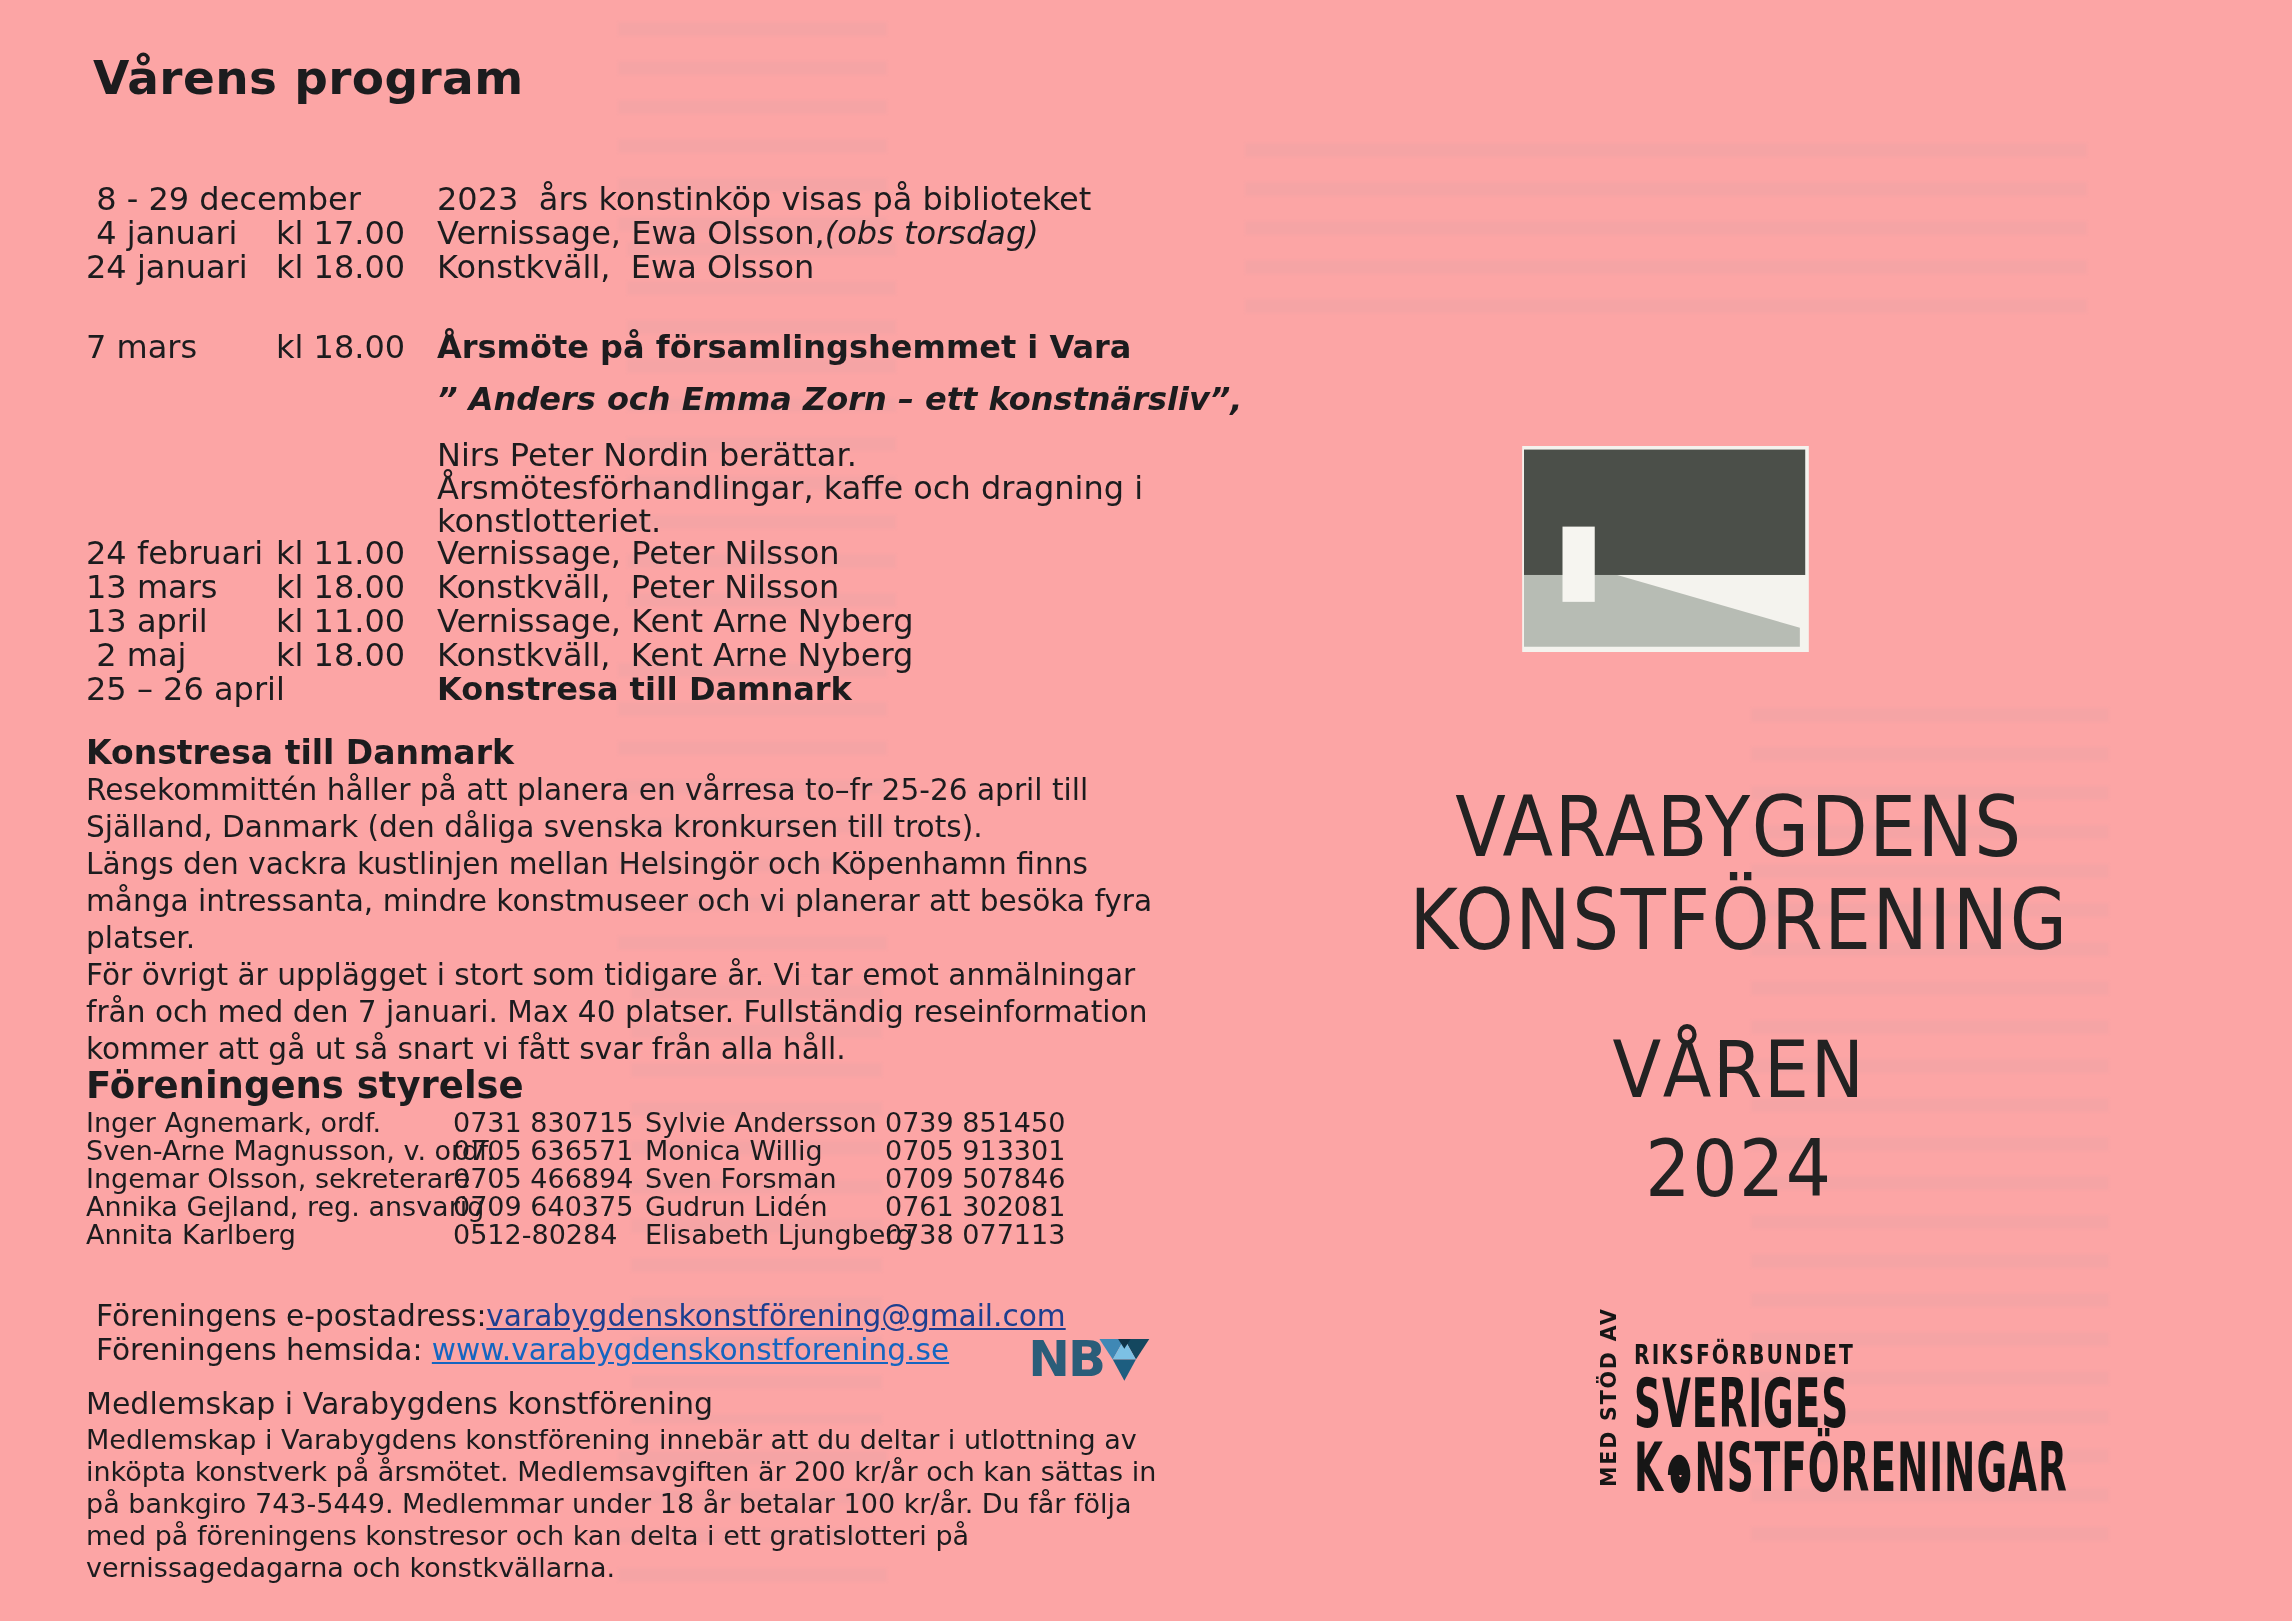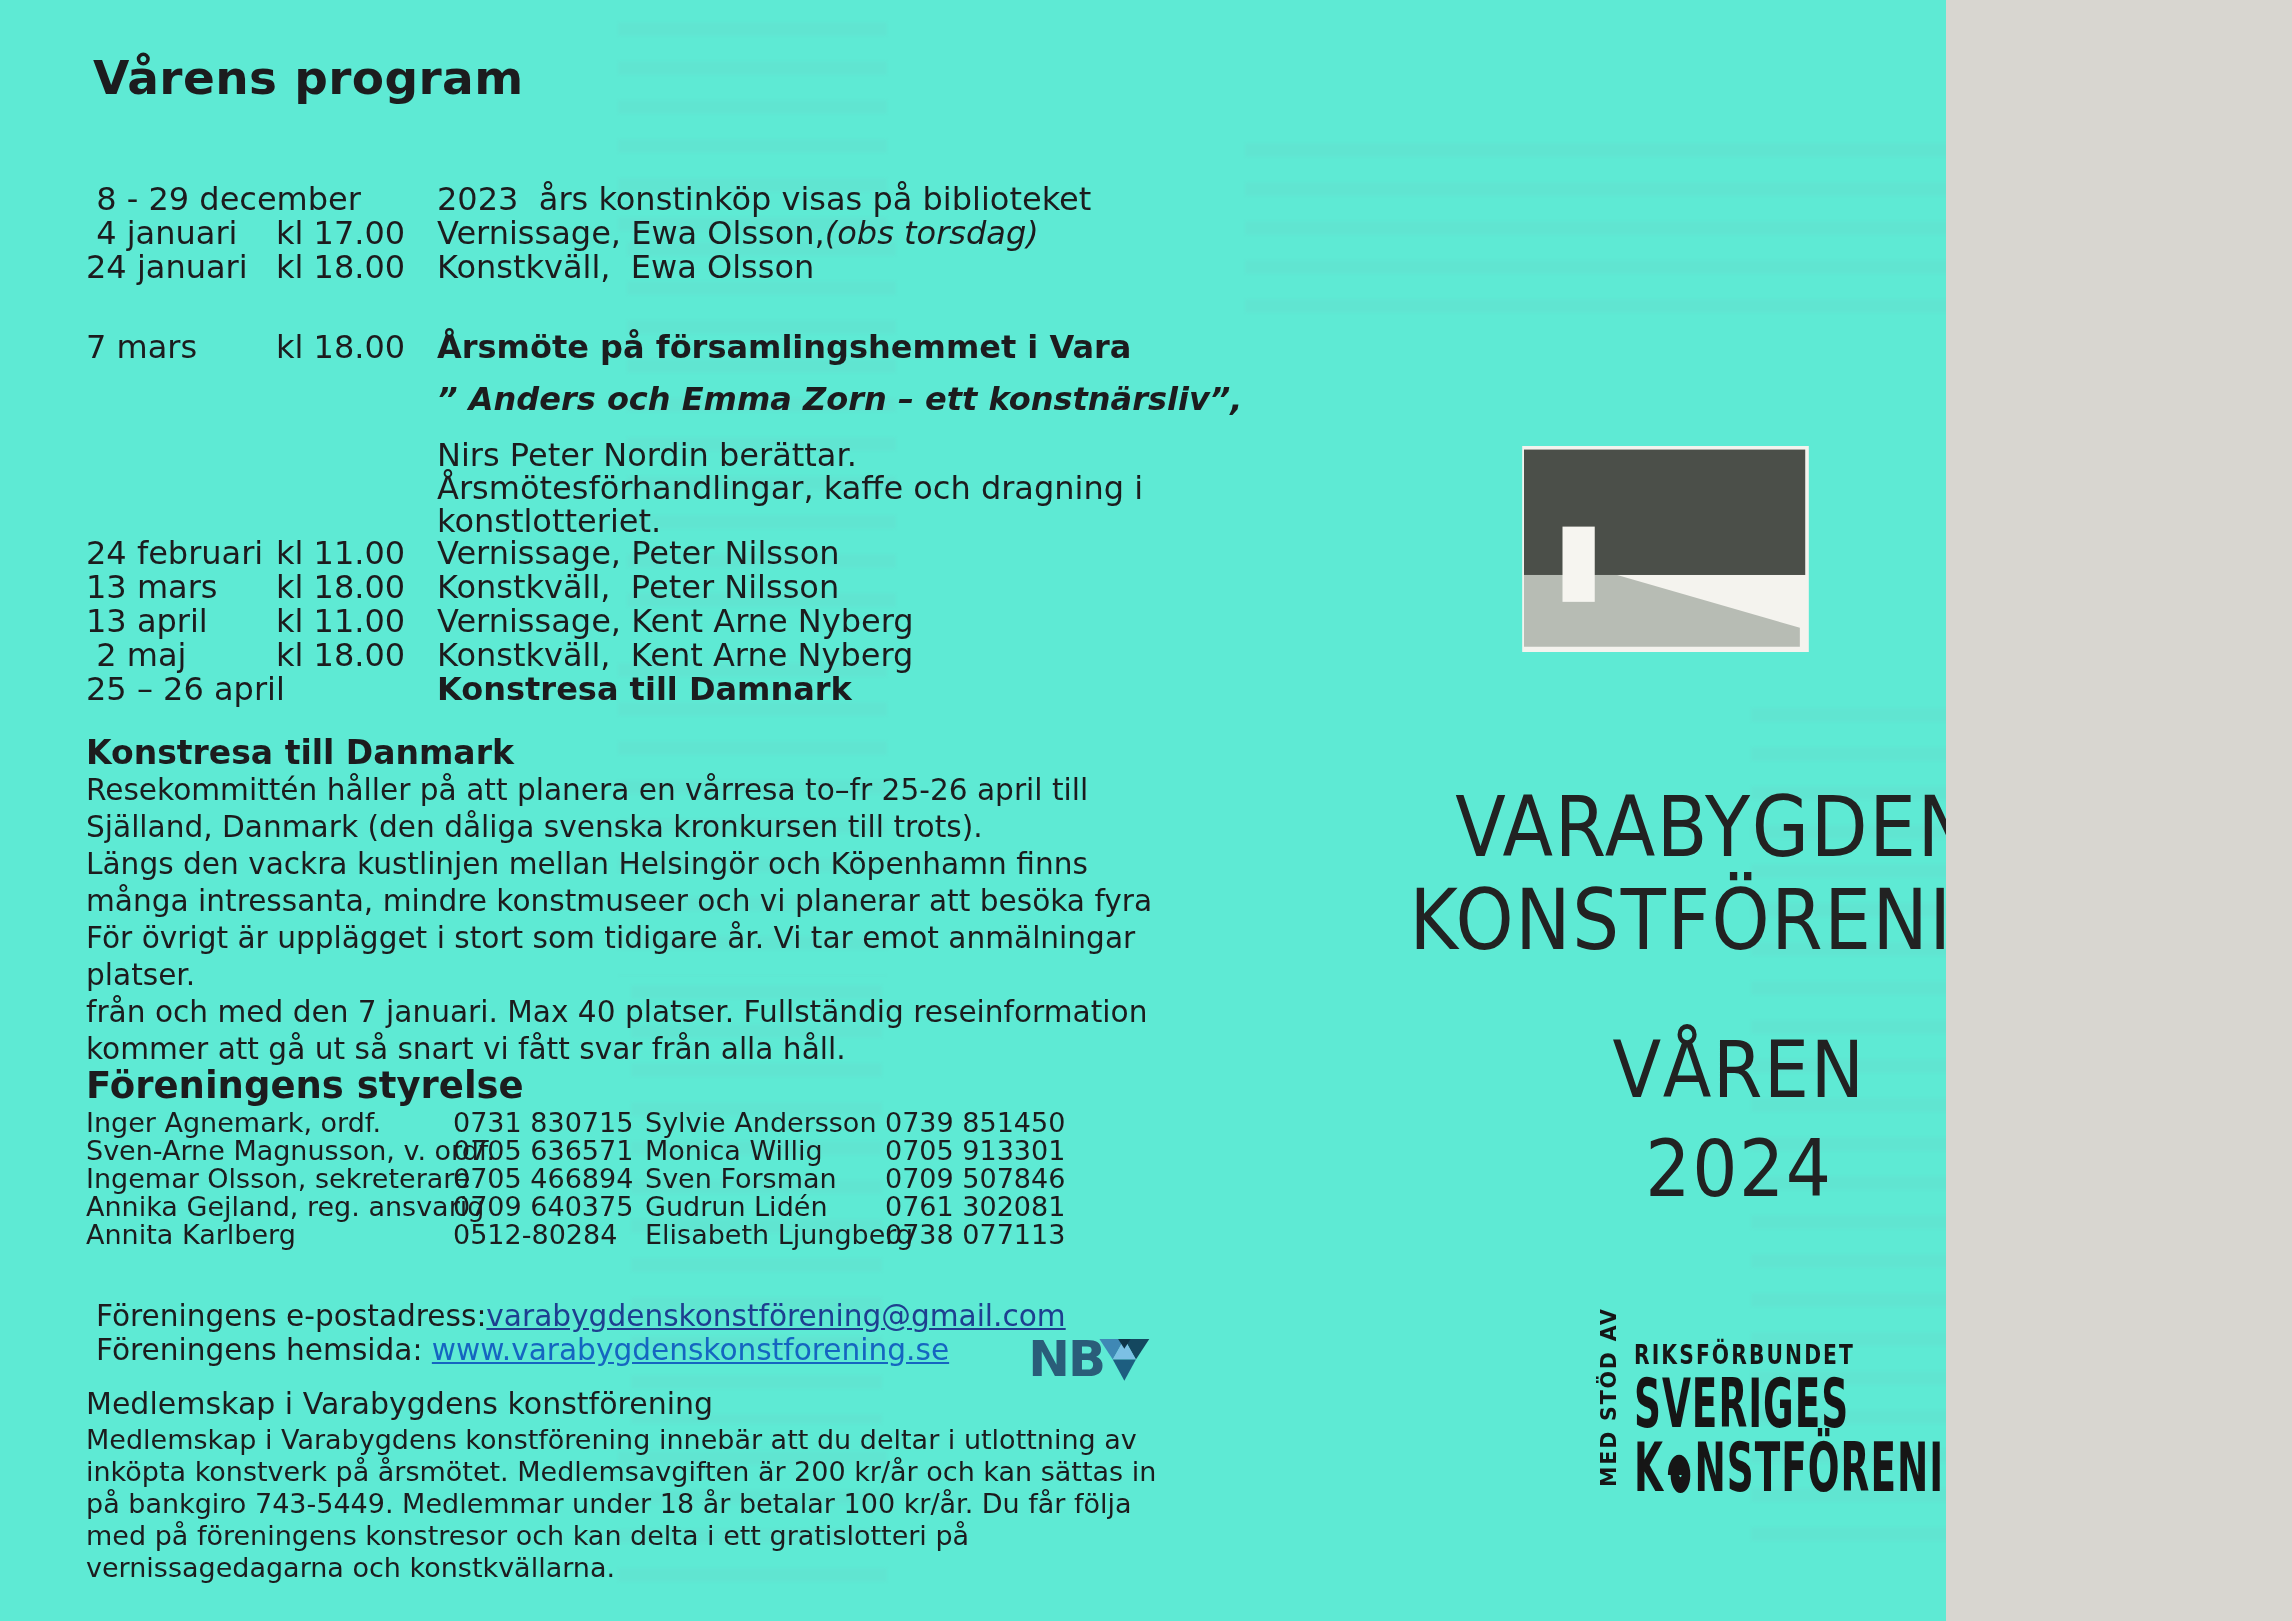--- a/index.html
+++ b/index.html
@@ -1,16 +1,16 @@
 <!DOCTYPE html>
 <html style="font-size:14.3px"><head>
 <meta charset="utf-8">
 <style>
   html,body{margin:0;padding:0;background:#d8d6d0;}
-  .page{position:relative;width:1946px;height:1621px;background:#5eead4;
+  .page{position:relative;width:2292px;height:1621px;background:#fca5a5;
         font-family:"DejaVu Sans",sans-serif;color:#1c1c1e;overflow:hidden;}
   .abs{position:absolute;white-space:nowrap;}
   
   .doc-title{left:93px;top:50px;font-size:47px;font-weight:bold;letter-spacing:0.4px;}
   .prog{width:1146px;}
   .prog-row{display:flex;font-size:32px;line-height:34px;}
   .c-date{width:190px;flex:none;}
   .c-time{width:161px;flex:none;}
   .c-desc{flex:none;}
   .bold{font-weight:bold;}
@@ -123,22 +123,22 @@
       <span class="c-desc bold">Konstresa till Damnark</span>
     </div>
   </div>
 
   <div class="abs sec-h" style="left:86px;top:733px;">Konstresa till Danmark</div>
   <div class="abs para" style="left:86px;top:772px;">
     <div>Resekommittén håller på att planera en vårresa to–fr 25-26 april till</div>
     <div>Själland, Danmark (den dåliga svenska kronkursen till trots).</div>
     <div>Längs den vackra kustlinjen mellan Helsingör och Köpenhamn finns</div>
     <div>många intressanta, mindre konstmuseer och vi planerar att besöka fyra</div>
+    <div>platser.</div>
     <div>För övrigt är upplägget i stort som tidigare år. Vi tar emot anmälningar</div>
-    <div>platser.</div>
     <div>från och med den 7 januari. Max 40 platser. Fullständig reseinformation</div>
     <div>kommer att gå ut så snart vi fått svar från alla håll.</div>
   </div>
 
   <div class="abs styr-h" style="left:86px;top:1064px;">Föreningens styrelse</div>
   <div class="abs styr" style="left:86px;top:1109px;">
     <div class="r">
       <span class="n1">Inger Agnemark, ordf.</span>
       <span>0731 830715</span>
     </div>

